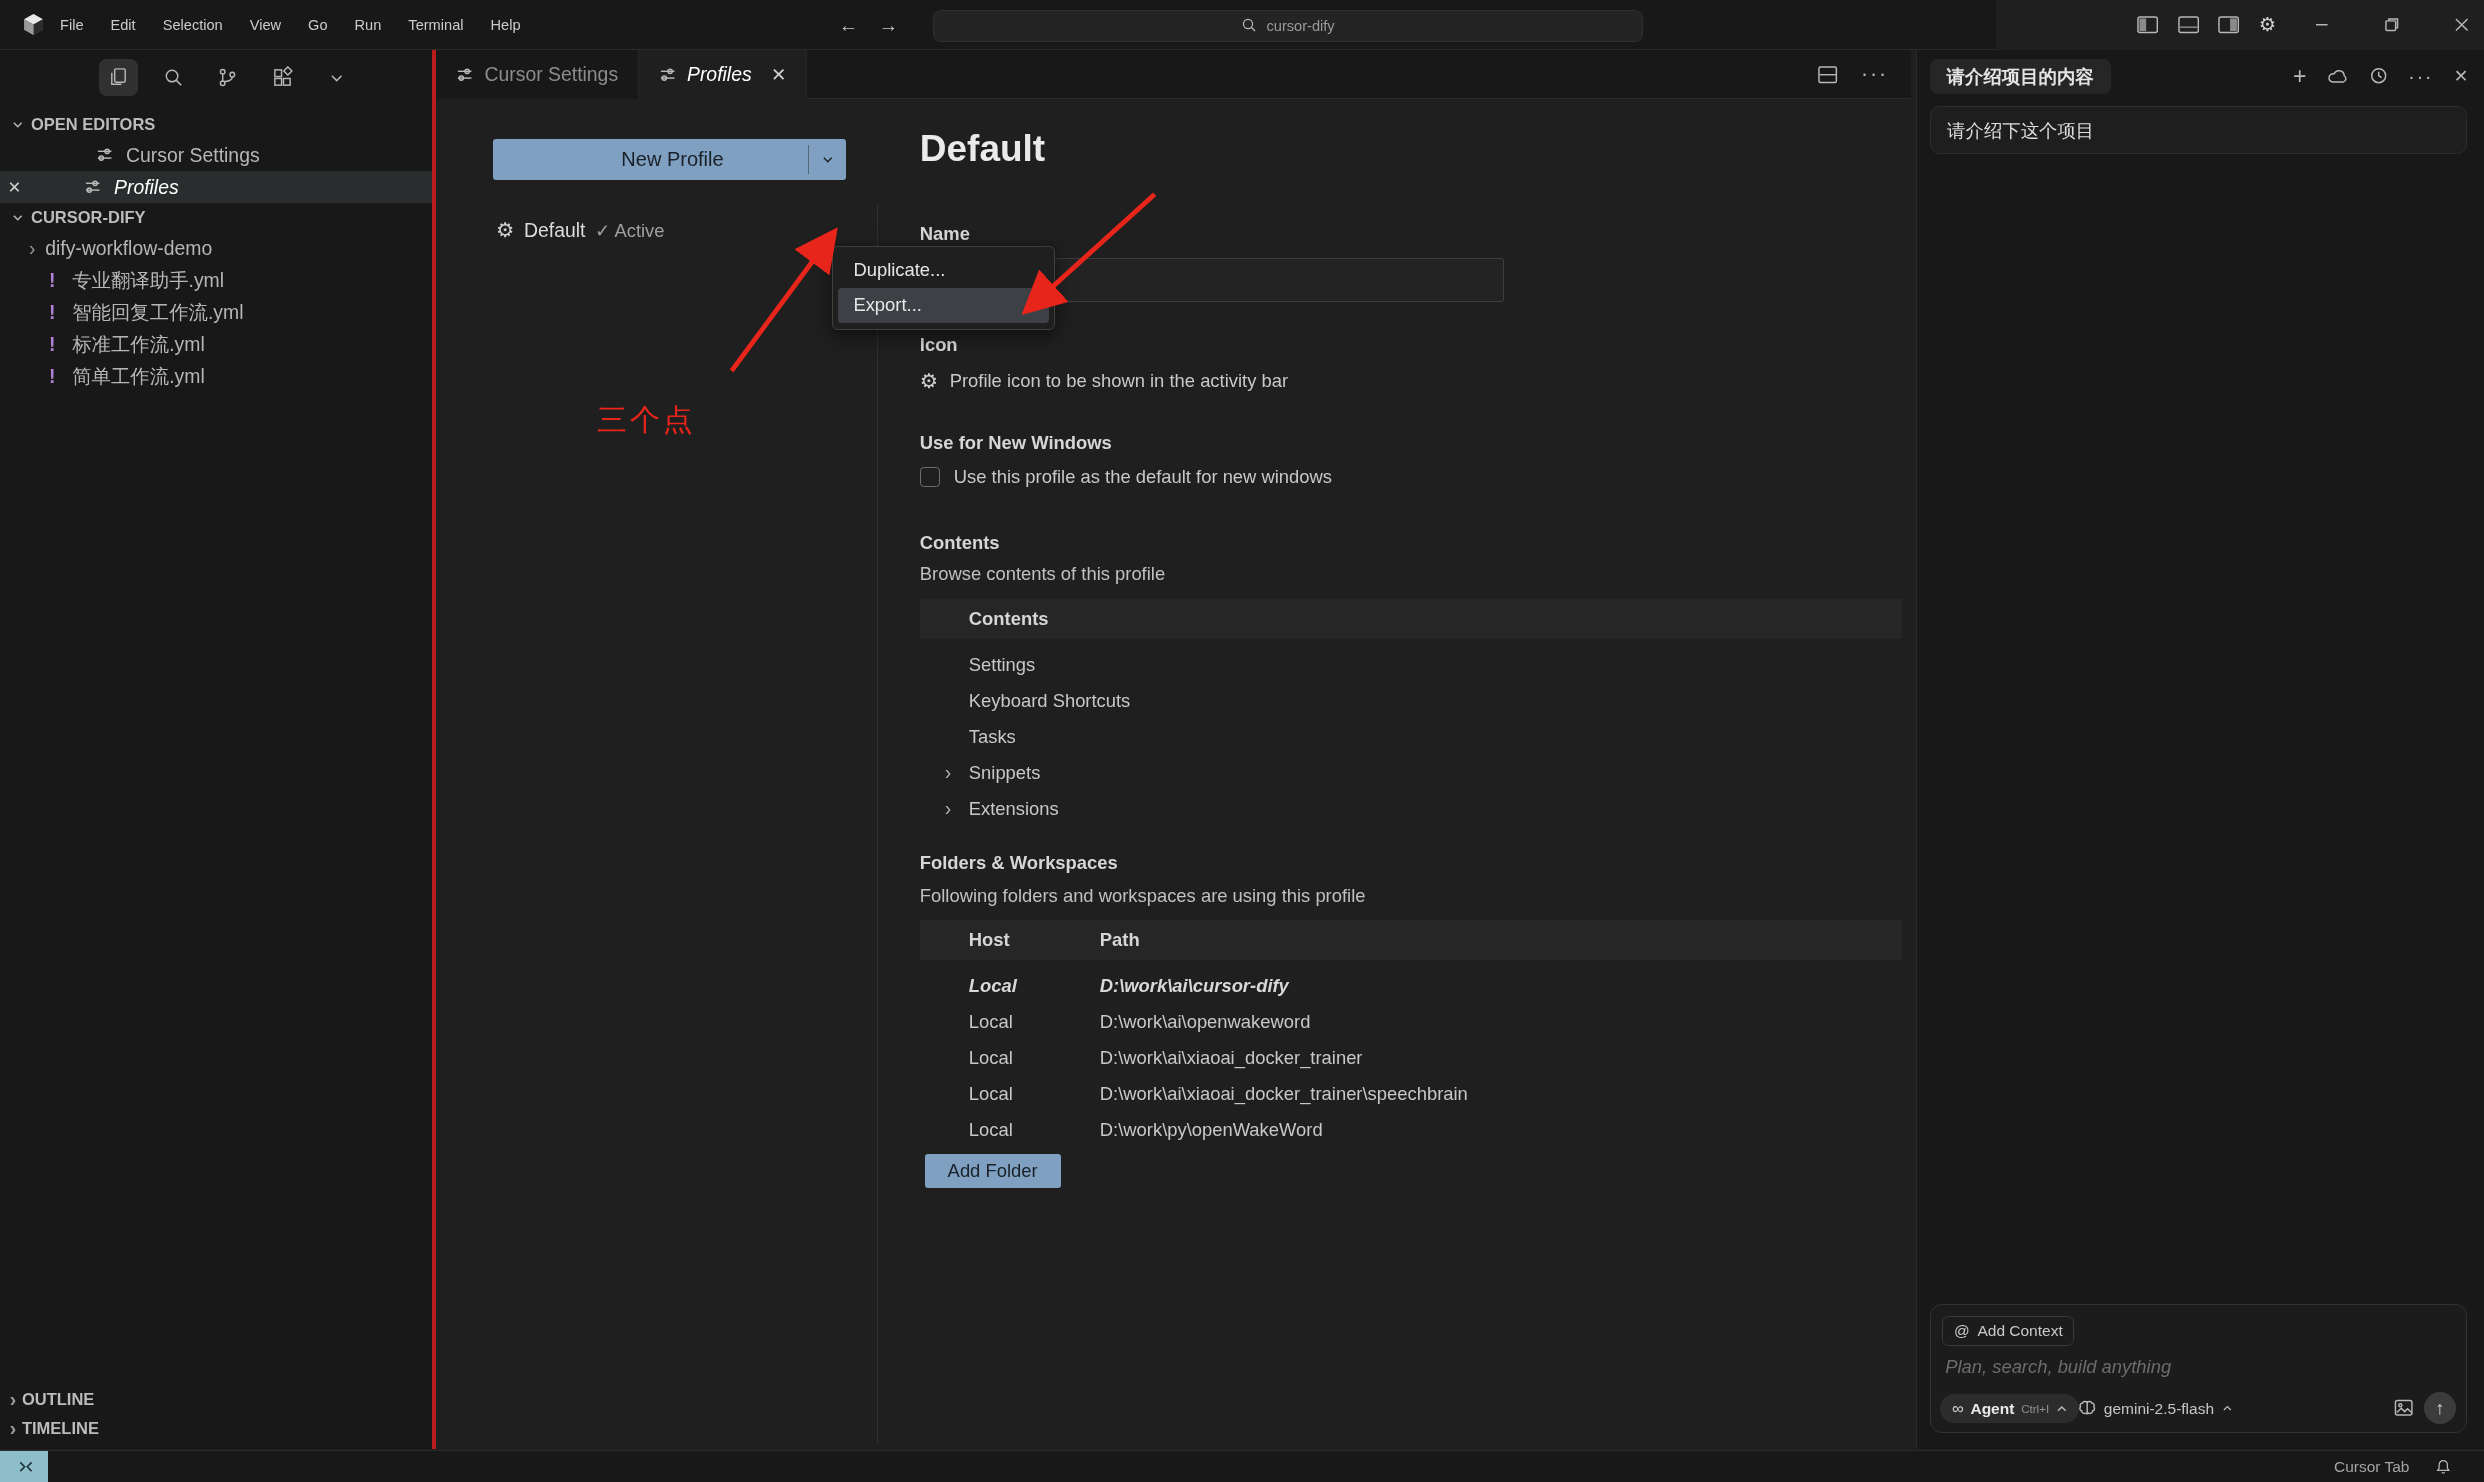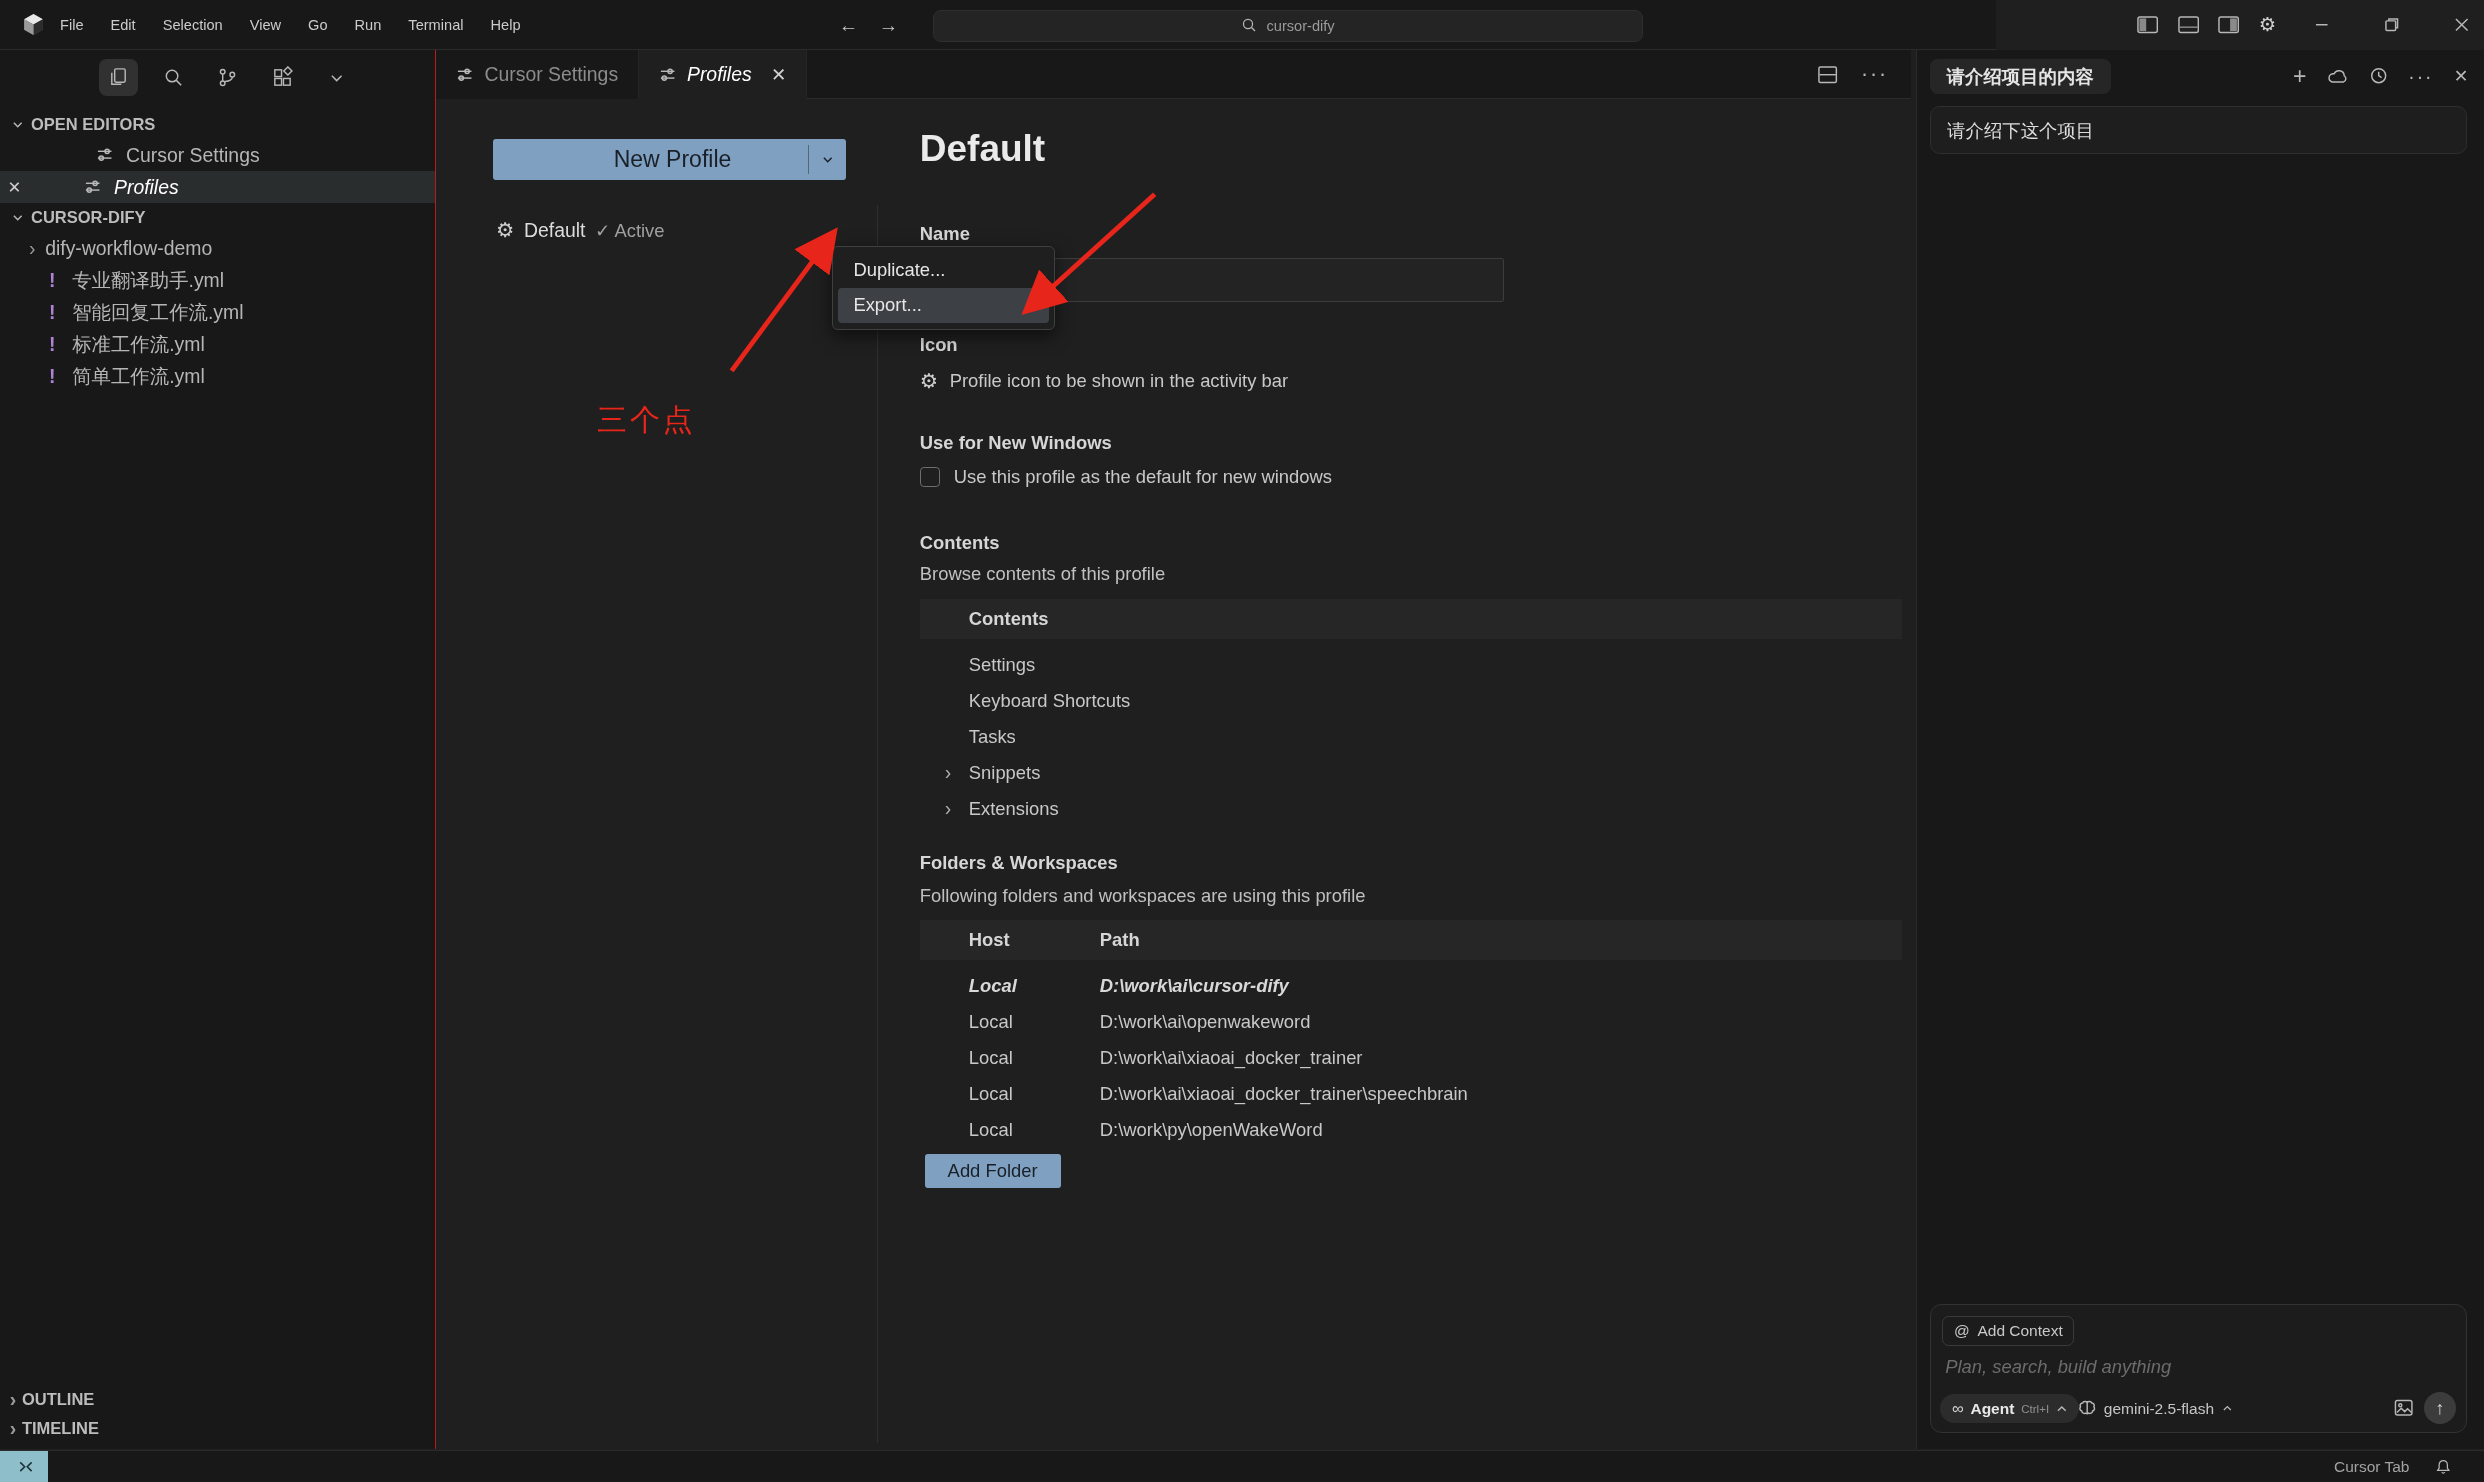--- a/index.html
+++ b/index.html
@@ -13,21 +13,21 @@
   .titlebar { position:absolute; left:0; top:0; width:1996px; height:50px; background:#181818; border-bottom:1px solid #2b2b2b; }
   .logo { position:absolute; left:21.3px; top:11.6px; }
   .menus { position:absolute; left:60px; top:0; height:50px; display:flex; align-items:center; gap:27px; font-size:14.6px; color:#cccccc; }
   .menus span { cursor:default; }
   .nav-arrow { position:absolute; top:9.7px; width:35px; height:31px; display:flex; align-items:center; justify-content:center; color:#c8c8c8; font-size:19.4px; }
   .searchbox { position:absolute; left:933px; top:9.7px; width:710px; height:32px; background:#242424; border:1px solid #2f2f2f; border-radius:7.8px; display:flex; align-items:center; justify-content:center; gap:8.7px; color:#9b9b9b; font-size:14.6px; }
   .tb-ico { position:absolute; top:12.6px; width:29px; height:25px; display:flex; align-items:center; justify-content:center; }
   .winbtn { position:absolute; top:0; width:47px; height:49px; display:flex; align-items:center; justify-content:center; color:#c5c5c5; }
 
   
-  .sidebar { position:absolute; left:0; top:50px; width:436px; height:1399px; background:#181818; border-right:1px solid #b91c1c; font-size:19.4px; color:#b6b6b6; }
+  .sidebar { position:absolute; left:0; top:50px; width:436px; height:1399px; background:#181818; border-right:4px solid #b91c1c; font-size:19.4px; color:#b6b6b6; }
   .acticons { position:absolute; left:99px; top:5.8px; height:43px; display:flex; align-items:center; gap:15.5px; }
   .actbox { width:39px; height:37px; display:flex; align-items:center; justify-content:center; border-radius:7.8px; }
   .actbox.active { background:#313131; }
   .sec-header { display:flex; align-items:center; gap:5.8px; padding-left:9.7px; height:29px; font-weight:700; font-size:16.5px; color:#bcbcbc; }
   .srow { height:32px; display:flex; align-items:center; }
   .srow .closex { width:29px; text-align:center; color:#cfcfcf; font-size:16.5px; }
   .srow.selected { background:#2a2d2e; color:#ffffff; }
   .tree-file { padding-left:49px; gap:11.6px; }
   .yaml-bang { color:#b180d7; font-weight:700; font-size:19.4px; width:11.6px; }
   .chev { color:#9a9a9a; font-size:19.4px; }
@@ -37,21 +37,21 @@
   .editor { position:absolute; left:436px; top:50px; width:1475px; height:1399px; background:#1f1f1f; }
   .tabbar { position:absolute; left:0; top:0; width:100%; height:49px; background:#181818; border-bottom:1px solid #2b2b2b; display:flex; }
   .tab { height:49px; display:flex; align-items:center; gap:9.7px; padding:0 19.4px; border-right:1px solid #252525; font-size:19.4px; color:#8c8c8c; background:#181818; }
   .tab.active { background:#1f1f1f; color:#ffffff; height:49px; }
   .tab.active .tablabel { font-style:italic; }
   .tab .tclose { margin-left:9.7px; color:#d0d0d0; font-size:18.4px; }
   .ed-actions { position:absolute; right:23px; top:0; height:49px; display:flex; align-items:center; gap:23px; }
 
   .btn-accent { background:#7fa0c0; color:#1a2028; border:none; border-radius:2.9px; font-family:inherit; }
   .newprofile { position:absolute; left:57px; top:89px; width:353px; height:41px; display:flex; align-items:stretch; overflow:hidden; }
-  .newprofile .nlabel { flex:1; display:flex; align-items:center; justify-content:center; font-size:23px;padding-left:44px; }
+  .newprofile .nlabel { flex:1; display:flex; align-items:center; justify-content:center; font-size:20px;padding-left:44px; }
   .newprofile .nsep { width:1px; background:rgba(0,0,0,0.35); margin:5.8px 0; }
   .newprofile .nchev { width:37px; display:flex; align-items:center; justify-content:center; }
 
   .profilerow { position:absolute; left:60px; top:163px; height:35px; display:flex; align-items:center; gap:9.7px; }
   .gearglyph { color:#cfcfcf; font-size:20.4px; line-height:1; }
   .vdivider { position:absolute; left:441px; top:155px; width:1px; height:1238px; background:#2f2f2f; }
 
   .details { position:absolute; left:476px; top:0; width:990px; height:1399px; }
   .h1 { position:absolute; left:7.8px; top:78px; font-size:37px; font-weight:600; color:#eaeaea; }
   .seclabel { position:absolute; left:7.8px; font-size:18.4px; font-weight:700; color:#d6d6d6; }

